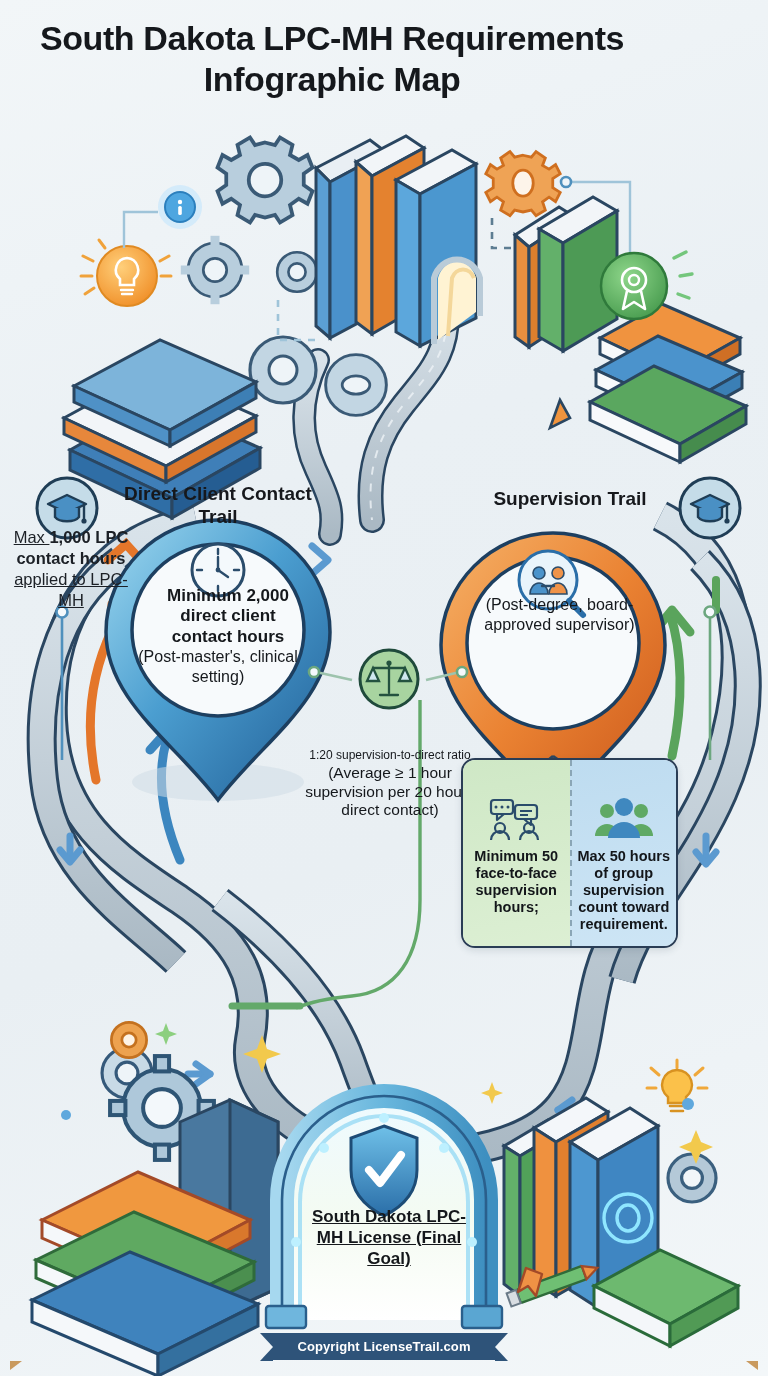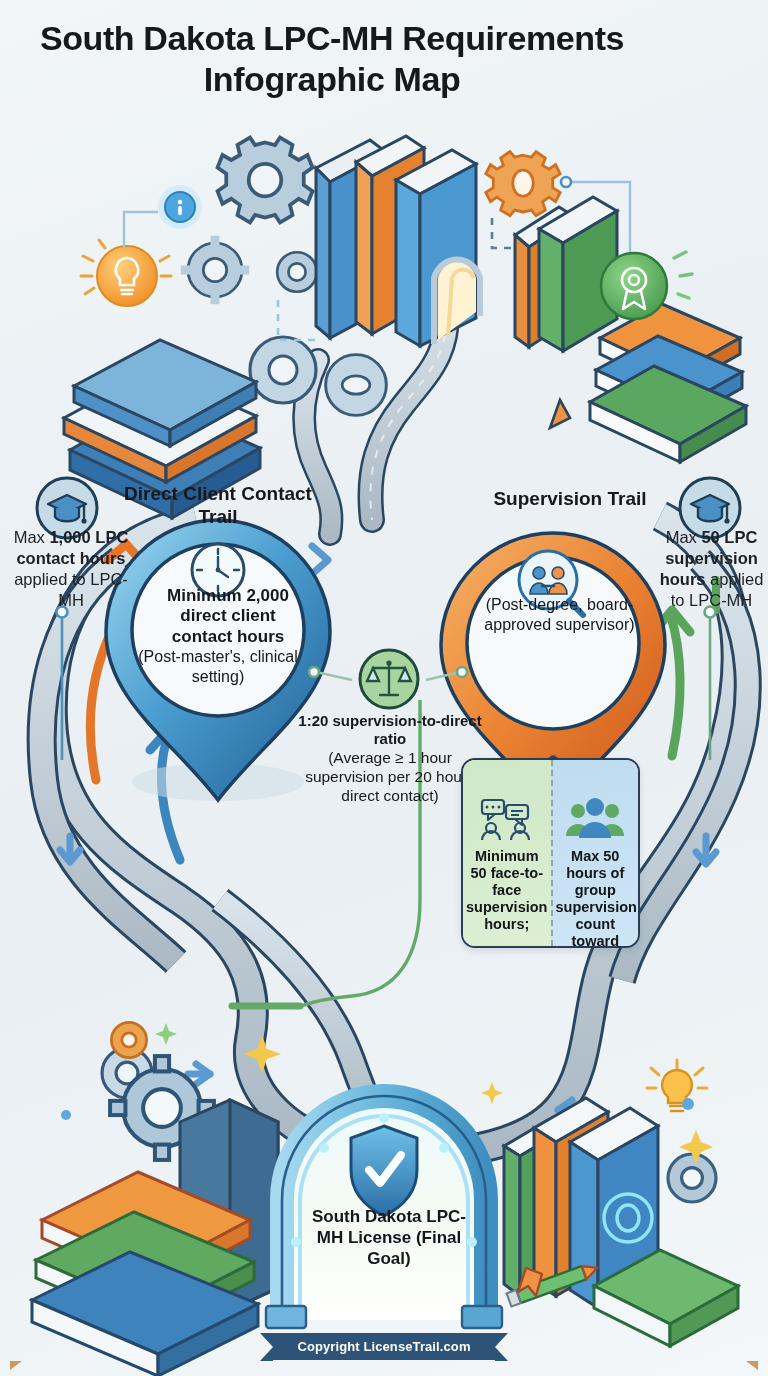--- a/index.html
+++ b/index.html
@@ -33,61 +33,61 @@
   }
   #trail-label-left  { left:118px; top:447px; width:200px;margin-top:36px; }
   #trail-label-right { left:470px; top:447px; width:200px;margin-top:41px; }
 
   
   .side-note {
     position:absolute; text-align:center;
     font-size:16.5px; line-height:1.28; color:#1c2026;
   }
   .side-note b { font-weight:bold; }
-  .side-note .lite { font-weight:normal; }
+  .side-note .lite { font-weight:normal;text-decoration:underline; }
   #note-left  { left:6px;   top:527px; width:130px; }
   #note-right { left:655px; top:527px; width:113px; }
 
   
   .pin-text {
     position:absolute; text-align:center; color:#15181c;
   }
   .pin-text .strong { font-size:17px; font-weight:bold; line-height:1.2; display:block;margin-left:20px; }
   .pin-text .sub { font-size:16px; font-weight:normal; line-height:1.22; display:block; }
   #pin-text-left  { left:128px; top:586px; width:180px; }
   #pin-text-right { left:462px; top:595px; width:195px; }
 
   
   #ratio-block {
     position:absolute; left:296px; top:712px; width:188px; text-align:center;
     color:#15181c;
   }
-  #ratio-block .strong { font-size:15px; font-weight:bold; line-height:1.18; display:block; }
+  #ratio-block .strong { font-size:12px; font-weight:normal; line-height:1.18; display:block;margin-top:36px; }
   #ratio-block .sub { font-size:15.5px; font-weight:normal; line-height:1.2; display:block; margin-top:2px; }
 
   
   #dual-card {
-    position:absolute; left:461px; top:758px; width:179px; height:190px;
+    position:absolute; left:461px; top:758px; width:217px; height:190px;
     border:2px solid #2a3d55; border-radius:14px; overflow:hidden; display:flex;
     box-shadow:0 3px 7px rgba(40,60,80,.13);
   }
   #dual-card .half { width:50%; padding:6px 5px 8px; position:relative; }
   #dual-card .half.green { background:linear-gradient(170deg,#cfe8c6,#dcefd3); }
   #dual-card .half.blue  { background:linear-gradient(170deg,#bedcf0,#cde5f5);
                            border-left:2px dashed #8aa6b6; }
   #dual-card .ctext {
     position:absolute; left:3px; right:3px; top:88px;
     text-align:center; font-size:14.5px; font-weight:bold; line-height:1.17; color:#13161a;
   }
   #dual-card .cicon { position:absolute; left:0; right:0; top:38px; text-align:center; }
 
   
   #goal-text {
     position:absolute; left:306px; top:1206px; width:166px; text-align:center;
-    font-size:17px; font-weight:bold; line-height:1.24; color:#14171b;
+    font-size:17px; font-weight:bold; line-height:1.24; color:#14171b;text-decoration:underline;
   }
 
   
   #ribbon {
     position:absolute; left:0; top:1333px; width:768px; text-align:center;
   }
   #ribbon .rb {
     display:inline-block; position:relative;
     background:#2e5379; color:#ffffff;
     font-size:13px; padding:6px 24px 6px 24px; font-weight:bold;
@@ -551,23 +551,20 @@
   <div id="title">
     <span>South Dakota LPC-MH Requirements</span>
     <span class="l2">Infographic Map</span>
   </div>
 
   <div class="trail-label" id="trail-label-left">Direct Client Contact Trail</div>
   <div class="trail-label" id="trail-label-right">Supervision Trail</div>
 
   <div class="side-note" id="note-left">
     <span class="lite">Max </span><b>1,000</b><b> LPC contact hours</b><span class="lite"> applied to LPC-MH</span>
-  </div>
-  <div class="side-note" id="note-right">
-    <span class="lite">Max </span><b>50 LPC</b><b> supervision hours</b><span class="lite"> applied to LPC-MH</span>
   </div>
 
   <div class="pin-text" id="pin-text-left">
     <span class="strong">Minimum 2,000 direct client contact hours</span>
     <span class="sub">(Post-master's, clinical setting)</span>
   </div>
   <div class="pin-text" id="pin-text-right">
     <span class="sub">(Post-degree, board-approved supervisor)</span>
   </div>
 

